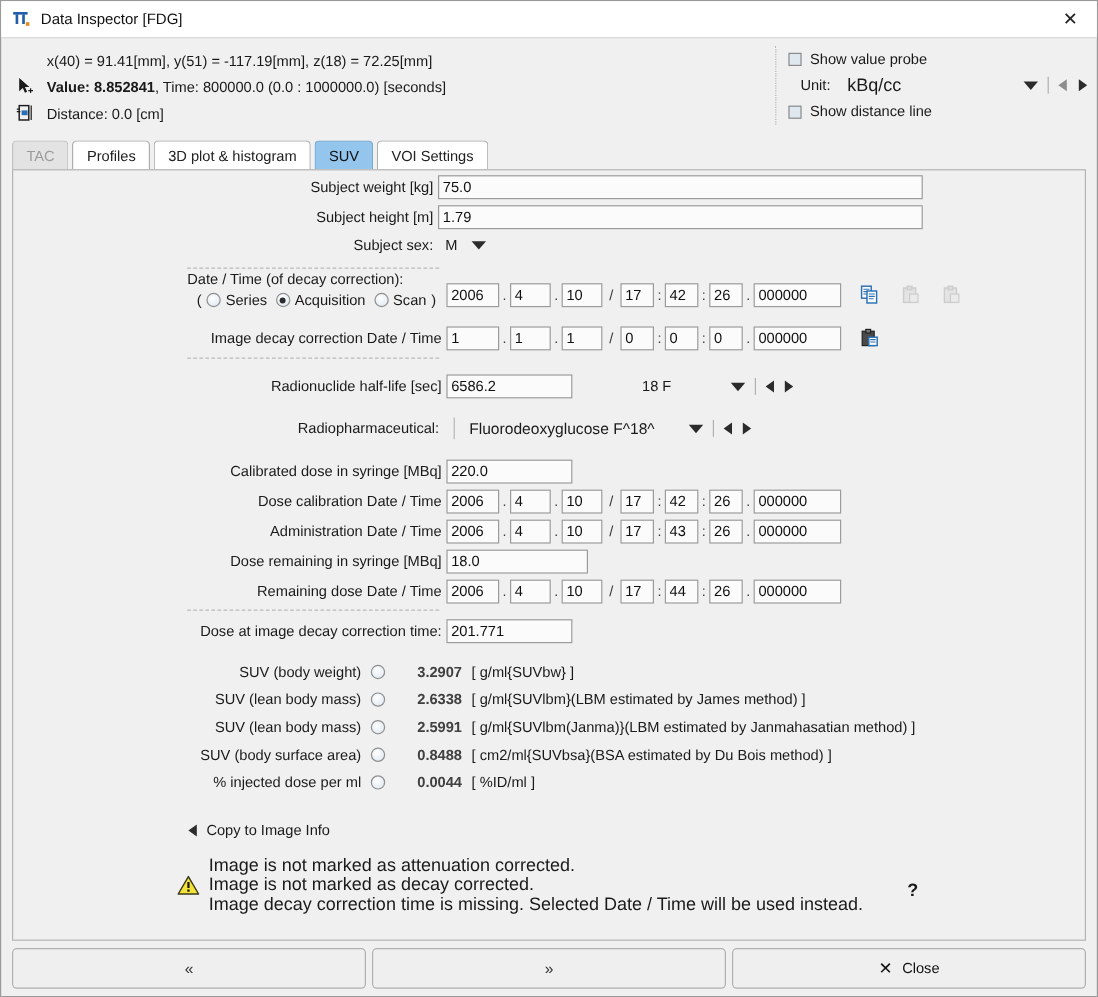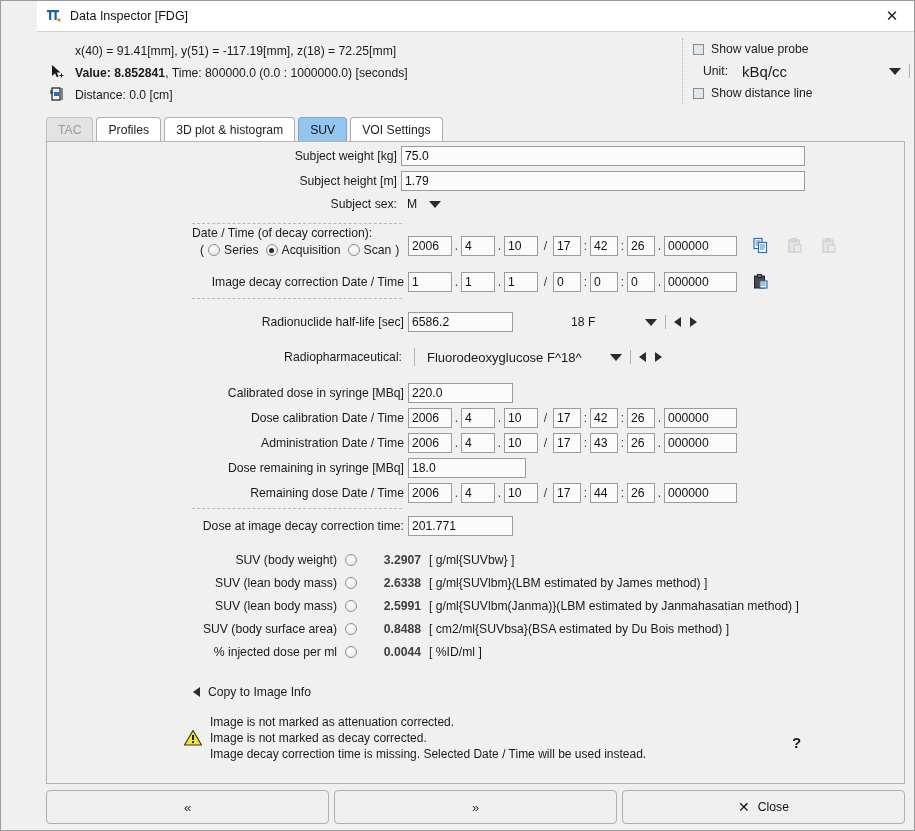--- a/index.html
+++ b/index.html
@@ -6,21 +6,21 @@
   html, body { margin:0; padding:0; }
   body {
     width:915px; height:831px;
     font-family:"Liberation Sans", sans-serif;
     font-size:12px;
     color:#1a1a1a;
     background:#f0f0f0;
     overflow:hidden;
   }
   .window { width:915px; height:831px; background:#f0f0f0; display:flex; flex-direction:column;
-            border:1px solid #9a9a9a;padding-left:36px; }
+            border:1px solid #9a9a9a; }
 
   
   .titlebar { height:31px; background:#ffffff; border-bottom:1px solid #d4d4d4;
               display:flex; align-items:center; padding:0 0 0 9px; flex:0 0 auto; }
   .title-icon { width:16px; height:16px; margin-right:8px; flex:0 0 auto; }
   .title-text { font-size:12.5px; color:#111; flex:1 1 auto; }
   .title-close { width:44px; height:30px; display:flex; align-items:center; justify-content:center;
                  font-size:15px; color:#222; cursor:pointer; }
 
   
@@ -91,21 +91,21 @@
   .suvval { font-weight:bold; font-size:12.2px; width:56px; text-align:right; color:#404040; }
   .suvunit { font-size:12.2px; margin-left:8px; white-space:nowrap; }
 
   .copyinfo { position:absolute; display:flex; align-items:center; cursor:pointer; }
   .copyinfo .tl { width:0;height:0;border-top:5px solid transparent;border-bottom:5px solid transparent;
                   border-right:7px solid #2b2b2b; margin-right:8px;}
   .copyinfo .cl { font-size:12.2px; }
 
   .warnblock { position:absolute; display:flex; align-items:center; }
   .warnico { width:20px; height:18px; margin-right:7px; flex:0 0 auto; }
-  .warnlines { font-size:12px; line-height:16px; }
+  .warnlines { font-size:15px; line-height:16px; }
   .help { position:absolute; font-size:15px; font-weight:bold; cursor:pointer; color:#1a1a1a; }
 
   
   .btnbar { flex:0 0 auto; height:46px; display:flex; align-items:center; padding:0 9px; gap:5px; }
   .btn { flex:1 1 0; height:34px; border:1px solid #b0b0b0; border-radius:4px; background:#efefef;
          display:flex; align-items:center; justify-content:center; font-size:12.2px; cursor:pointer;
          color:#111; }
   .btn .chev { font-size:13px; color:#333; }
   .btn .xk { margin-right:8px; font-size:14px; }
 </style>

